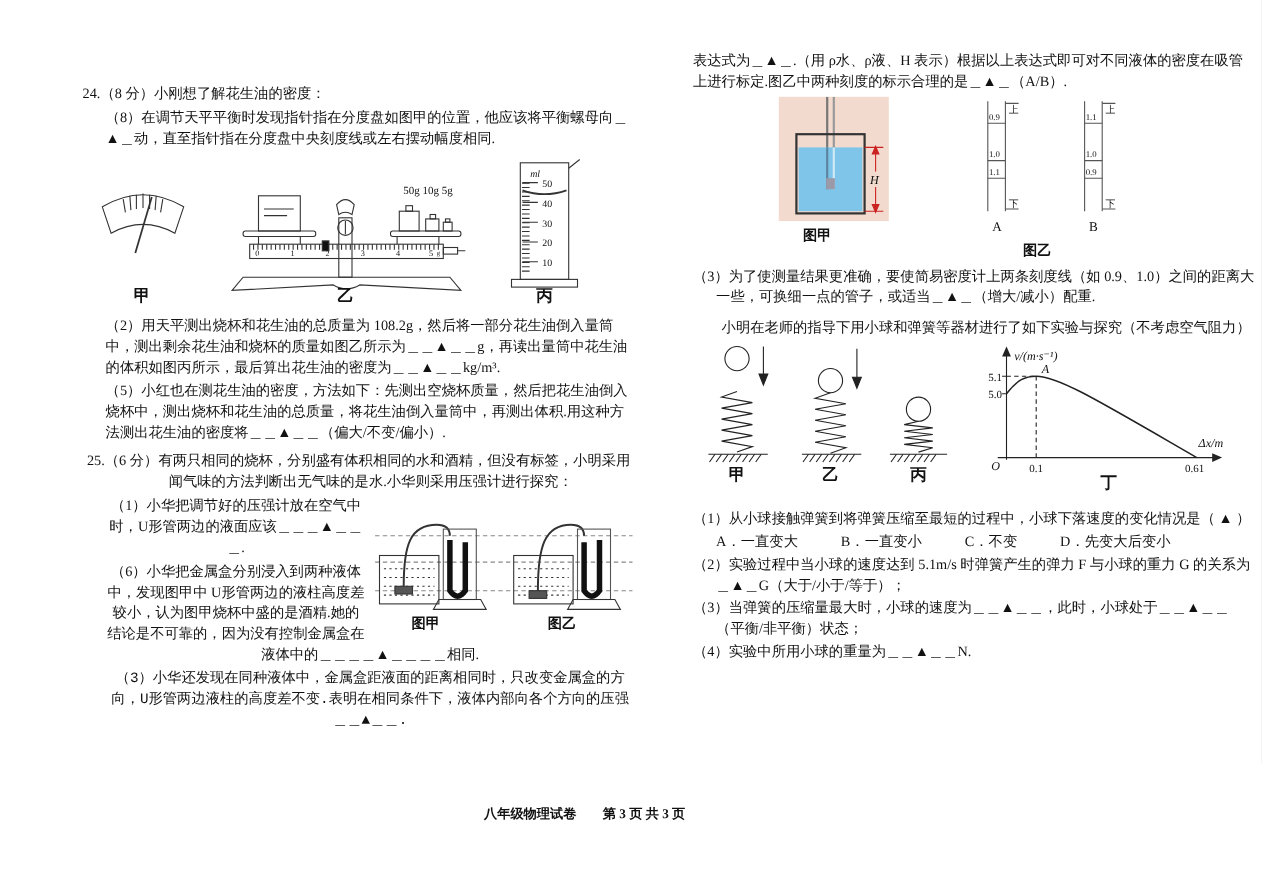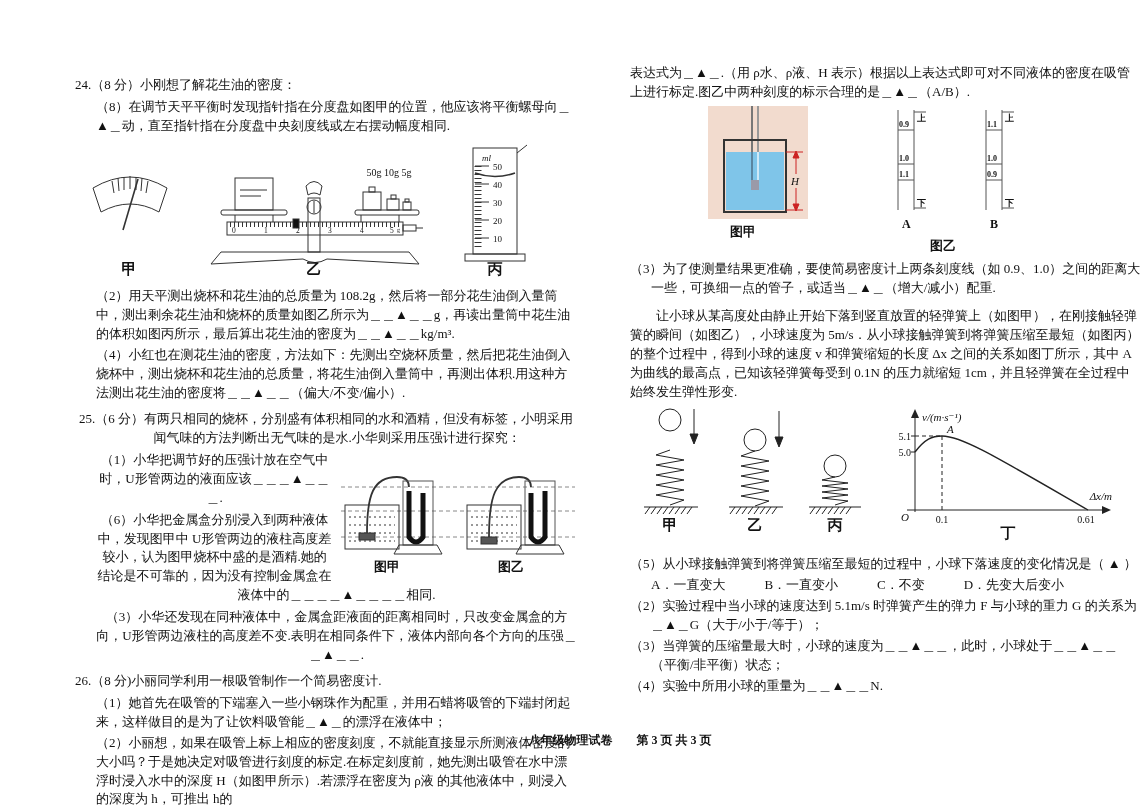--- a/index.html
+++ b/index.html
@@ -1,36 +1,36 @@
 <!DOCTYPE html>
 <html><head>
 <meta charset="utf-8">
 <style>
   html,body{margin:0;padding:0;background:#e8e8e8;}
   .page{position:relative;width:1147px;height:810px;background:#ffffff;overflow:hidden;
         font-family:"Liberation Serif","DejaVu Serif",serif;font-size:13px;line-height:1.45;color:#111;}
   .col{position:absolute;}
   #col-left{left:75px;top:76px;width:502px;}
-  #col-right{left:630px;top:64px;width:512px;}
+  #col-right{left:630px;top:46px;width:512px;}
   p{margin:0 0 3px 0;}
   .qtitle{padding-left:22px;text-indent:-22px;margin-bottom:3px;}
   .item{padding-left:21px;margin-bottom:2px;}
   .hang{padding-left:21px;text-indent:-21px;margin-bottom:2px;font-family:Liberation Serif, serif;}
   .indent2{text-indent:2em;}
   .figwrap{margin:4px 0 4px 0;}
   .floatfig{float:right;margin:2px 0 4px 6px;}
-  .clear{clear:both;}
+  .clear{clear:both;font-family:Liberation Mono, monospace;}
   .opts{padding-left:21px;white-space:pre-wrap;margin-bottom:2px;}
-  .footer{position:absolute;left:440px;top:732px;width:360px;font-size:12px;font-weight:bold;text-align:center;}
+  .footer{position:absolute;left:440px;top:732px;width:360px;font-size:12px;font-weight:bold;text-align:left;}
   svg text{font-family:"Liberation Serif","DejaVu Serif",serif;fill:#111;}
   
   .fig26{position:relative;height:152px;margin:4px 0 2px 0;}
   .photo{position:absolute;left:78px;top:0;width:100px;height:113px;background:#f2dbce;}
   .photo-cap{position:absolute;left:100px;top:117px;font-weight:bold;}
-  .scales{position:absolute;left:248px;top:0;font-weight:bold;}
+  .scales{position:absolute;left:248px;top:0;}
   .scales-cap{position:absolute;left:300px;top:131px;font-weight:bold;}
 </style>
 </head>
 <body>
 
 <div class="page">
 
   <div class="col" id="col-left">
 
     <div>
@@ -112,21 +112,21 @@
           </g>
           <g font-size="15" font-weight="bold" text-anchor="middle">
             <text x="54" y="134">甲</text>
             <text x="239" y="134">乙</text>
             <text x="420" y="134">丙</text>
           </g>
         </svg>
       </div>
 
       <p class="item">（2）用天平测出烧杯和花生油的总质量为 108.2g，然后将一部分花生油倒入量筒中，测出剩余花生油和烧杯的质量如图乙所示为＿＿▲＿＿g，再读出量筒中花生油的体积如图丙所示，最后算出花生油的密度为＿＿▲＿＿kg/m³.</p>
-      <p class="item">（4）小红也在测花生油的密度，方法如下：先测出空烧杯质量，然后把花生油倒入烧杯中，测出烧杯和花生油的总质量，将花生油倒入量筒中，再测出体积.用这种方法测出花生油的密度将＿＿▲＿＿（偏大/不变/偏小）.</p>
+      <p class="item">（5）小红也在测花生油的密度，方法如下：先测出空烧杯质量，然后把花生油倒入烧杯中，测出烧杯和花生油的总质量，将花生油倒入量筒中，再测出体积.用这种方法测出花生油的密度将＿＿▲＿＿（偏大/不变/偏小）.</p>
     </div>
 
     <div style="margin-top:8px;text-align:center;">
       <p class="qtitle">25.（6 分）有两只相同的烧杯，分别盛有体积相同的水和酒精，但没有标签，小明采用闻气味的方法判断出无气味的是水.小华则采用压强计进行探究：</p>
       <div class="item">
 
         <div class="floatfig">
           <svg width="238" height="122" viewBox="0 0 238 122">
             <g stroke="#888" stroke-dasharray="4 3">
               <line x1="2" y1="34" x2="236" y2="34"></line>
@@ -160,25 +160,20 @@
             <text x="48" y="118" font-size="13" font-weight="bold" text-anchor="middle">图甲</text>
             <text x="172" y="118" font-size="13" font-weight="bold" text-anchor="middle">图乙</text>
           </svg>
         </div>
         <p>（1）小华把调节好的压强计放在空气中时，U形管两边的液面应该＿＿＿▲＿＿＿.</p>
         <p>（6）小华把金属盒分别浸入到两种液体中，发现图甲中 U形管两边的液柱高度差较小，认为图甲烧杯中盛的是酒精.她的结论是不可靠的，因为没有控制金属盒在液体中的＿＿＿＿▲＿＿＿＿相同.</p>
       </div>
       <p class="item clear">（3）小华还发现在同种液体中，金属盒距液面的距离相同时，只改变金属盒的方向，U形管两边液柱的高度差不变.表明在相同条件下，液体内部向各个方向的压强＿＿▲＿＿.</p>
     </div>
 
-    <div style="margin-top:8px;">
-      <p class="qtitle">26.（8 分)小丽同学利用一根吸管制作一个简易密度计.</p>
-      <p class="item">（1）她首先在吸管的下端塞入一些小钢珠作为配重，并用石蜡将吸管的下端封闭起来，这样做目的是为了让饮料吸管能＿▲＿的漂浮在液体中；</p>
-      <p class="item">（2）小丽想，如果在吸管上标上相应的密度刻度，不就能直接显示所测液体密度的大小吗？于是她决定对吸管进行刻度的标定.在标定刻度前，她先测出吸管在水中漂浮时浸入水中的深度 H（如图甲所示）.若漂浮在密度为 ρ液 的其他液体中，则浸入的深度为 h，可推出 h的</p>
-    </div>
   </div>
 
   <div class="col" id="col-right">
 
     <p>表达式为＿▲＿.（用 ρ水、ρ液、H 表示）根据以上表达式即可对不同液体的密度在吸管上进行标定.图乙中两种刻度的标示合理的是＿▲＿（A/B）.</p>
 
     <div class="fig26">
       <div class="photo">
         <svg width="100" height="113" viewBox="0 0 100 113">
           <line x1="44" y1="0" x2="44" y2="82" stroke="#777" stroke-width="2"></line>
@@ -236,21 +231,21 @@
             <text x="112" y="122" font-size="12">B</text>
           </g>
         </svg>
       </div>
       <div class="scales-cap">图乙</div>
     </div>
 
     <p class="hang">（3）为了使测量结果更准确，要使简易密度计上两条刻度线（如 0.9、1.0）之间的距离大一些，可换细一点的管子，或适当＿▲＿（增大/减小）配重.</p>
 
     <div style="margin-top:10px;">
-      <p class="indent2">让小球从某高度处由静止开始下落到竖直放置的轻弹簧上（如图甲），在刚接触轻弹簧的瞬间（如图乙），小球速度为 5m/s．从小球接触弹簧到将弹簧压缩至最短（如图丙）的整个过程中，得到小球的速度 v 和弹簧缩短的长度 Δx 之间的关系如图丁所示，其中 A 为曲线的最高点，已知该轻弹簧每受到 0.1N 的压力就缩短 1cm，并且轻弹簧在全过程中始终发生弹性形变.</p>
+      <p class="indent2">小明在老师的指导下用小球和弹簧等器材进行了如下实验与探究（不考虑空气阻力）</p>
 
       <div class="figwrap">
         <svg width="490" height="140" viewBox="0 0 490 140">
 
           <g stroke="#222" fill="none">
             <circle cx="40" cy="14" r="11"></circle>
             <line x1="64" y1="3" x2="64" y2="30"></line>
               <polygon points="60,28 68,28 64,38" fill="#222"></polygon>
             <polyline points="40,44 26,49 54,54 26,59 54,64 26,69 54,74 26,79 54,84 26,89 54,94 40,99"></polyline>
             <line x1="14" y1="101" x2="68" y2="101"></line>
@@ -293,21 +288,21 @@
           </g>
           <g font-size="15" font-weight="bold" text-anchor="middle">
             <text x="40" y="124">甲</text>
             <text x="125" y="124">乙</text>
             <text x="205" y="124">丙</text>
             <text x="378" y="132">丁</text>
           </g>
         </svg>
       </div>
 
-      <p class="hang">（5）从小球接触弹簧到将弹簧压缩至最短的过程中，小球下落速度的变化情况是（ ▲ ）</p>
+      <p class="hang">（1）从小球接触弹簧到将弹簧压缩至最短的过程中，小球下落速度的变化情况是（ ▲ ）</p>
       <p class="opts">A．一直变大　　　B．一直变小　　　C．不变　　　D．先变大后变小</p>
       <p class="hang">（2）实验过程中当小球的速度达到 5.1m/s 时弹簧产生的弹力 F 与小球的重力 G 的关系为＿▲＿G（大于/小于/等于）；</p>
       <p class="hang">（3）当弹簧的压缩量最大时，小球的速度为＿＿▲＿＿，此时，小球处于＿＿▲＿＿（平衡/非平衡）状态；</p>
       <p class="hang">（4）实验中所用小球的重量为＿＿▲＿＿N.</p>
     </div>
   </div>
 
   <div class="footer">八年级物理试卷　　第 3 页 共 3 页</div>
 </div>
 

